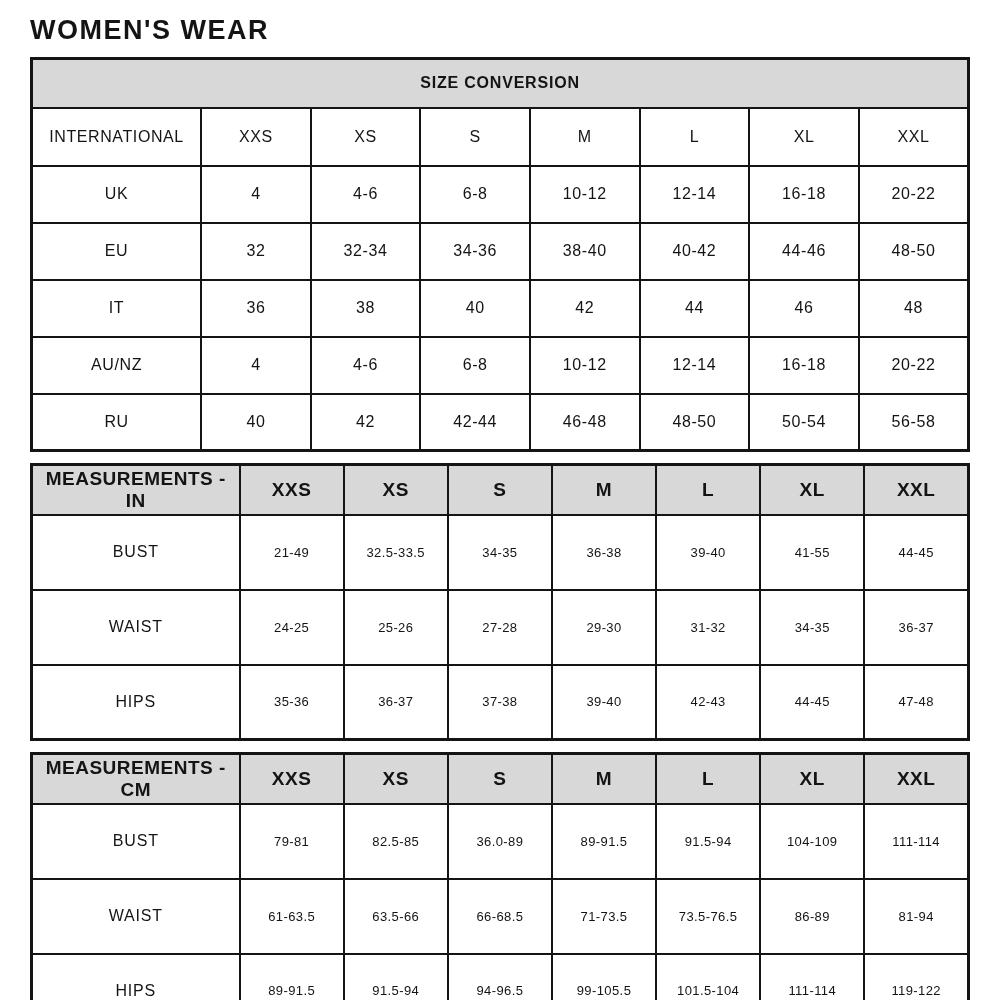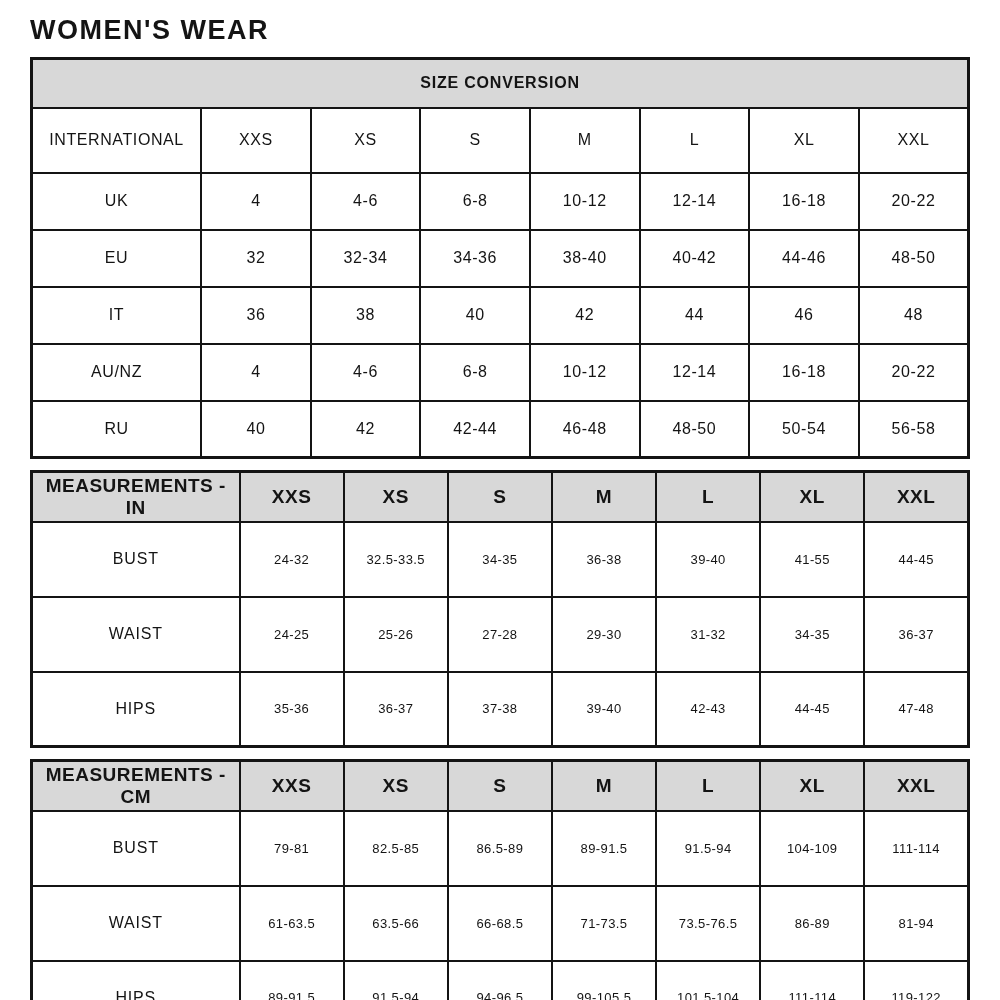--- a/index.html
+++ b/index.html
@@ -39,21 +39,21 @@
     overflow:hidden;
   }
   
   .conv .band{
     background:var(--header-bg);
     font-weight:bold;
     font-size:16px;
     letter-spacing:0.8px;
     height:49px;
   }
-  .conv thead tr.colhead-row{height:65px;}
+  .conv thead tr.colhead-row{height:58px;}
   .conv tbody tr{height:57px;}
   .conv td{
     font-size:16px;
     font-weight:normal;
     letter-spacing:0.6px;
   }
   
   .meas{margin-top:11px;}
   .meas thead tr{height:50px;}
   .meas tbody tr{height:75px;}
@@ -180,21 +180,21 @@
           <th>S</th>
           <th>M</th>
           <th>L</th>
           <th>XL</th>
           <th>XXL</th>
         </tr>
     </thead>
     <tbody id="in-body">
         <tr>
           <td class="rowlabel">BUST</td>
-          <td class="val">24-32</td>
+          <td class="val">21-49</td>
           <td class="val">32.5-33.5</td>
           <td class="val">34-35</td>
           <td class="val">36-38</td>
           <td class="val">39-40</td>
           <td class="val">41-55</td>
           <td class="val">44-45</td>
         </tr>
         <tr>
           <td class="rowlabel">WAIST</td>
           <td class="val">24-25</td>
@@ -239,21 +239,21 @@
           <th>L</th>
           <th>XL</th>
           <th>XXL</th>
         </tr>
     </thead>
     <tbody id="cm-body">
         <tr>
           <td class="rowlabel">BUST</td>
           <td class="val">79-81</td>
           <td class="val">82.5-85</td>
-          <td class="val">86.5-89</td>
+          <td class="val">36.0-89</td>
           <td class="val">89-91.5</td>
           <td class="val">91.5-94</td>
           <td class="val">104-109</td>
           <td class="val">111-114</td>
         </tr>
         <tr>
           <td class="rowlabel">WAIST</td>
           <td class="val">61-63.5</td>
           <td class="val">63.5-66</td>
           <td class="val">66-68.5</td>

